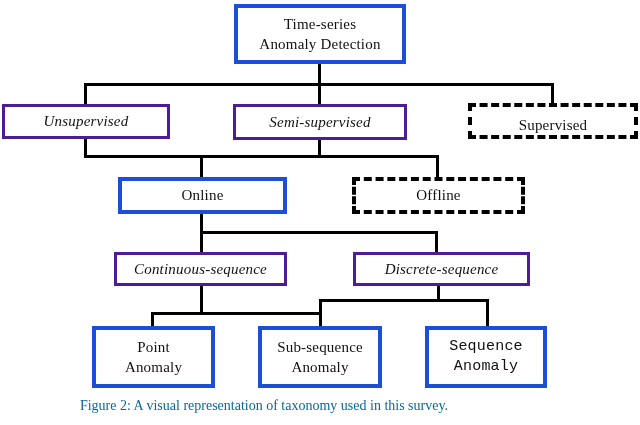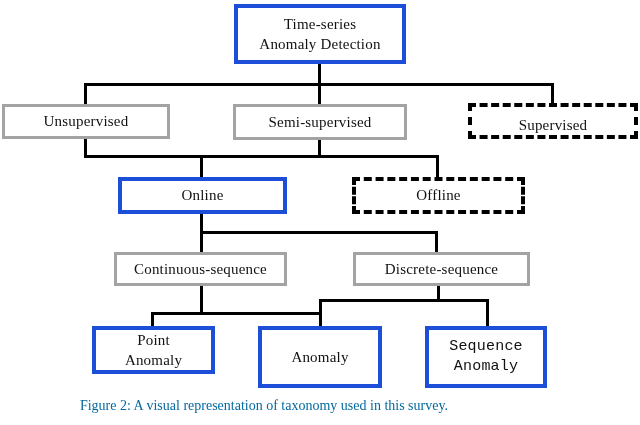--- a/index.html
+++ b/index.html
@@ -23,21 +23,21 @@
     display: flex;
     flex-direction: column;
     align-items: center;
     justify-content: center;
     text-align: center;
     font-size: 15px;
     line-height: 1.35;
     letter-spacing: 0.2px;
     z-index: 2;
   }
-  .node.b3 { border: 3px solid #a3a3a3; }
+  .node.b3 { border: 3px solid #4c1d95; font-style: italic; }
   .node.b4 { border: 4px solid #1d4ed8; }
   .node.dashed { border: 4px dashed #000000; }
   .node span { display: block; white-space: nowrap; }
   .edge {
     position: absolute;
     background: #000000;
     z-index: 1;
   }
   .caption {
     position: absolute;
@@ -104,26 +104,27 @@
   </div>
 
   <div class="node dashed" style="left:352px; top:177px; width:173px; height:37px;">
     <span>Offline</span>
   </div>
 
   <div class="node b3" style="left:353px; top:252px; width:177px; height:34px;">
     <span>Discrete-sequence</span>
   </div>
 
-  <div class="node b4" style="left:92px; top:326px; width:123px; height:48px;">
+  <div class="node b4" style="left:92px; top:326px; width:123px; height:62px;">
     <span>Point</span>
     <span>Anomaly</span>
   </div>
 
   <div class="node b4" style="left:258px; top:326px; width:124px; height:62px;">
+    <span>Sub-sequence</span>
     <span>Anomaly</span>
   </div>
 
   <div class="node b4" style="left:425px; top:326px; width:122px; height:62px;font-family:Liberation Mono, monospace;">
     <span>Sequence</span>
     <span>Anomaly</span>
   </div>
 
   <div class="caption">Figure 2: A visual representation of taxonomy used in this survey.</div>
 

